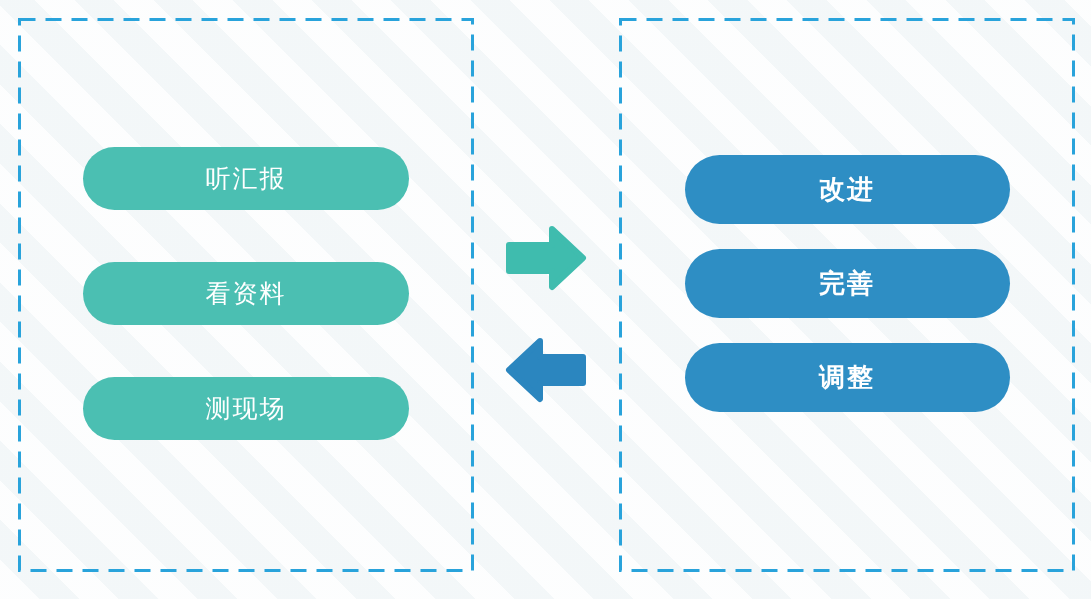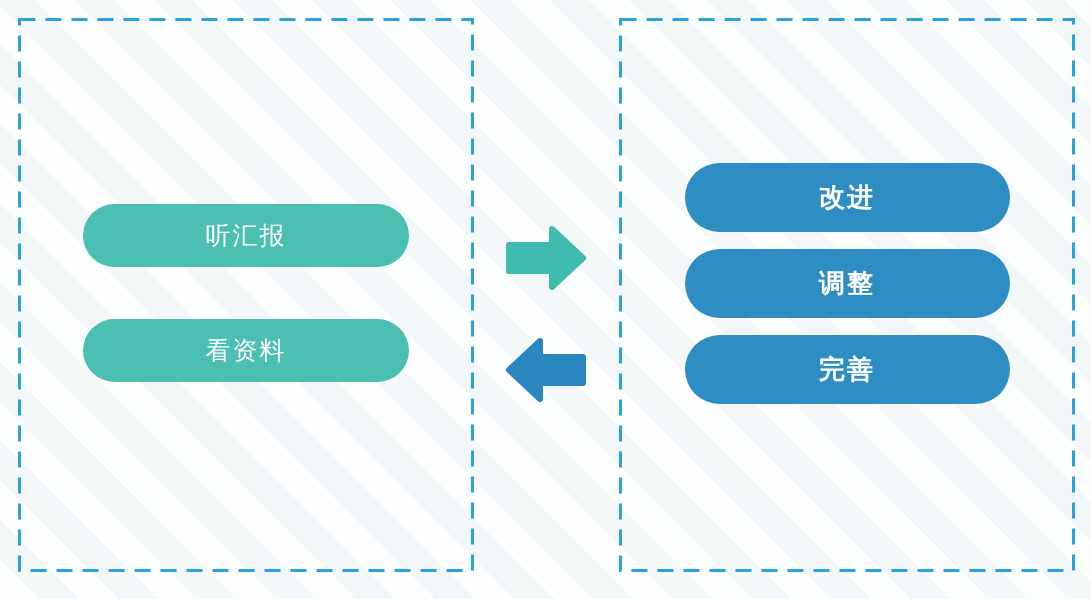--- a/index.html
+++ b/index.html
@@ -26,21 +26,21 @@
     top: 18px;
     width: 456px;
     height: 554px;
     box-sizing: border-box;
     display: flex;
     flex-direction: column;
     align-items: center;
     justify-content: center;
   }
   .panel-left  { left: 18px;  gap: 40px; }
-  .panel-right { left: 619px; gap: 17px; }
+  .panel-right { left: 619px; gap: 25px; }
   .panel-left  .pill-stack-offset { margin-top: -4px; }
 
   .dash-border {
     position: absolute;
     left: 0; top: 0;
     pointer-events: none;
   }
 
   .pill {
     display: flex;
@@ -89,34 +89,37 @@
 <div class="panel panel-left">
   <svg class="dash-border" width="456" height="554" viewBox="0 0 456 554">
     <rect x="1.5" y="1.5" width="453" height="551" fill="none" stroke="#29a3db" stroke-width="3" stroke-dasharray="16 10"></rect>
   </svg>
   <div class="pill pill-teal pill-stack-offset">
       <span>听汇报</span>
     </div>
   <div class="pill pill-teal">
       <span>看资料</span>
     </div>
+  <div class="pill pill-teal">
+      <span>测现场</span>
+    </div>
 </div>
 
 <div class="panel panel-right">
   <svg class="dash-border" width="456" height="554" viewBox="0 0 456 554">
     <rect x="1.5" y="1.5" width="453" height="551" fill="none" stroke="#29a3db" stroke-width="3" stroke-dasharray="16 10"></rect>
   </svg>
   <div class="pill pill-blue">
       <span>改进</span>
     </div>
   <div class="pill pill-blue">
-      <span>调整</span>
+      <span>完善</span>
     </div>
   <div class="pill pill-blue">
-      <span>完善</span>
+      <span>调整</span>
     </div>
 </div>
 
 <svg class="arrow arrow-forward" viewBox="0 0 82 68">
   <path d="M4 21 H47 V5 L78 34 L47 63 V47 H4 Z" fill="#3fbcae" stroke="#3fbcae" stroke-width="6" stroke-linejoin="round"></path>
 </svg>
 <svg class="arrow arrow-backward" viewBox="0 0 82 68">
   <path d="M78 21 H35 V5 L4 34 L35 63 V47 H78 Z" fill="#2b86bf" stroke="#2b86bf" stroke-width="6" stroke-linejoin="round"></path>
 </svg>
 

